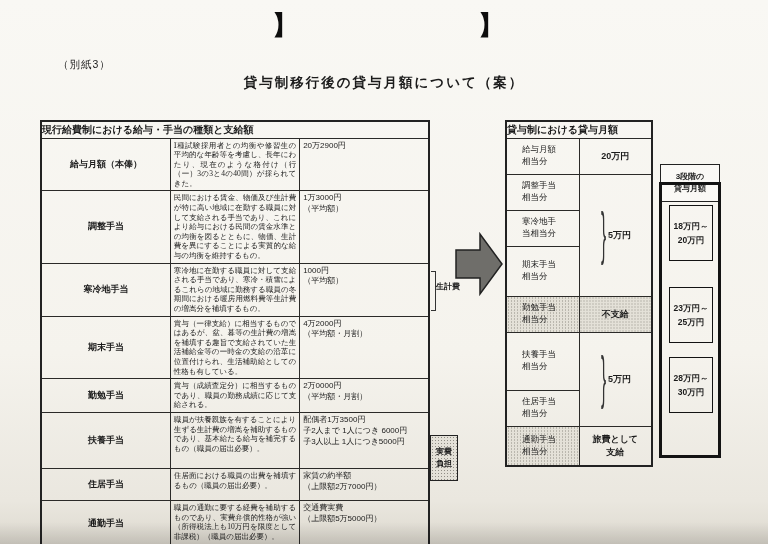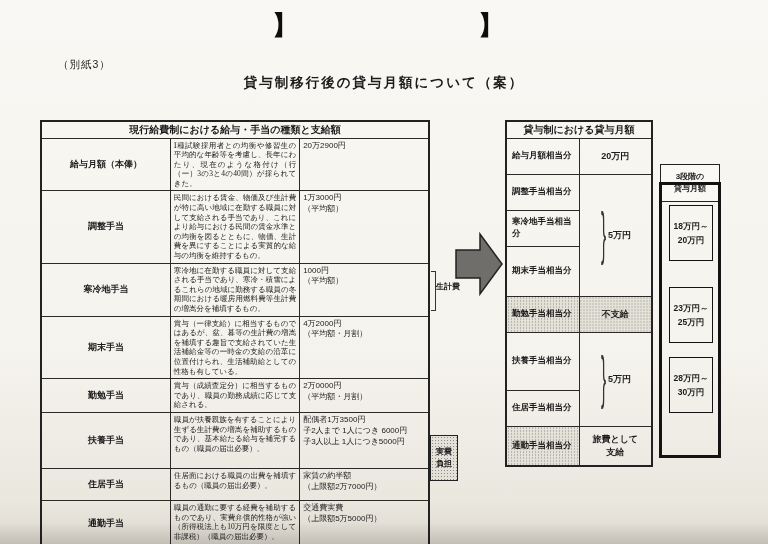--- a/index.html
+++ b/index.html
@@ -13,21 +13,21 @@
   .mark { position:absolute; font-weight:900; font-size:26px; color:#0d0d0d; }
   .m1 { left:272px; top:8px; }
   .m2 { left:478px; top:8px; }
 
   .attach { position:absolute; left:58px; top:58px; font-size:10.5px; letter-spacing:1px; }
   .title  { position:absolute; left:0; right:0; top:74px; text-align:center;
             font-size:13.5px; font-weight:bold; letter-spacing:2px; }
 
   table { border-collapse:collapse; table-layout:fixed; position:absolute; background:transparent; }
   th, td { border:1px solid #2b2a28; }
-  th { font-size:10px; font-weight:bold; height:17px; text-align:center;margin-top:12px; }
+  th { font-size:10px; font-weight:bold; height:17px; text-align:left;margin-top:12px; }
 
   
   .ltab { left:40px; top:120px; width:390px; border:2px solid #222; }
   .ltab td.name { width:66px; font-size:9px; font-weight:600; text-align:center; vertical-align:middle; padding:1px; line-height:1.25; }
   .ltab td.desc { width:240px; font-family:"Liberation Serif","DejaVu Serif",serif; font-size:7.5px; line-height:1.28;
                   text-align:justify; vertical-align:top; padding:2px 3px; }
   .ltab td.amt  { width:84px; font-size:8px; line-height:1.35; vertical-align:top; padding:2px 3px; white-space:pre-line;margin-left:17px; }
 
   
   .bracket { position:absolute; left:431px; top:271px; width:5px; height:40px;
@@ -39,21 +39,21 @@
 
   .shade { background-color:#e4e1d8;
            background-image:radial-gradient(#8f8c84 0.6px, transparent 0.75px);
            background-size:3px 3px; }
 
   
   .arrow { position:absolute; left:455px; top:229px; }
 
   
   .rtab { left:505px; top:120px; width:148px; border:2px solid #222; }
-  .rtab td.rname { width:90px; font-size:8.5px; font-weight:700; text-align:left; vertical-align:middle; padding:2px 5px; }
+  .rtab td.rname { width:90px; font-size:8.5px; font-weight:400; text-align:left; vertical-align:middle; padding:2px 15px; }
   .rtab td.ramt  { width:58px; font-size:9px; font-weight:600; text-align:center; vertical-align:middle; white-space:pre-line; line-height:1.4; }
   .rtab td.grp .wrap { display:flex; align-items:center; justify-content:center; gap:1px; }
   .brace-glyph { display:inline-block; font-size:22px; font-weight:400; transform:scaleY(2.6) scaleX(0.7); color:#333; }
 
   
   .tier-head { position:absolute; left:660px; top:136px; width:60px; height:38px; border:1px solid #222;
                display:flex; align-items:center; justify-content:center; text-align:center;
                font-size:8px; font-weight:bold; white-space:pre-line; line-height:1.5; background:rgba(255,255,255,0.35);margin-top:28px; }
   .tier-box  { position:absolute; left:659px; top:182px; width:62px; height:276px; border:3px solid #131313; }
   .range { position:absolute; left:7px; width:44px; height:56px; border:1.5px solid #131313;

